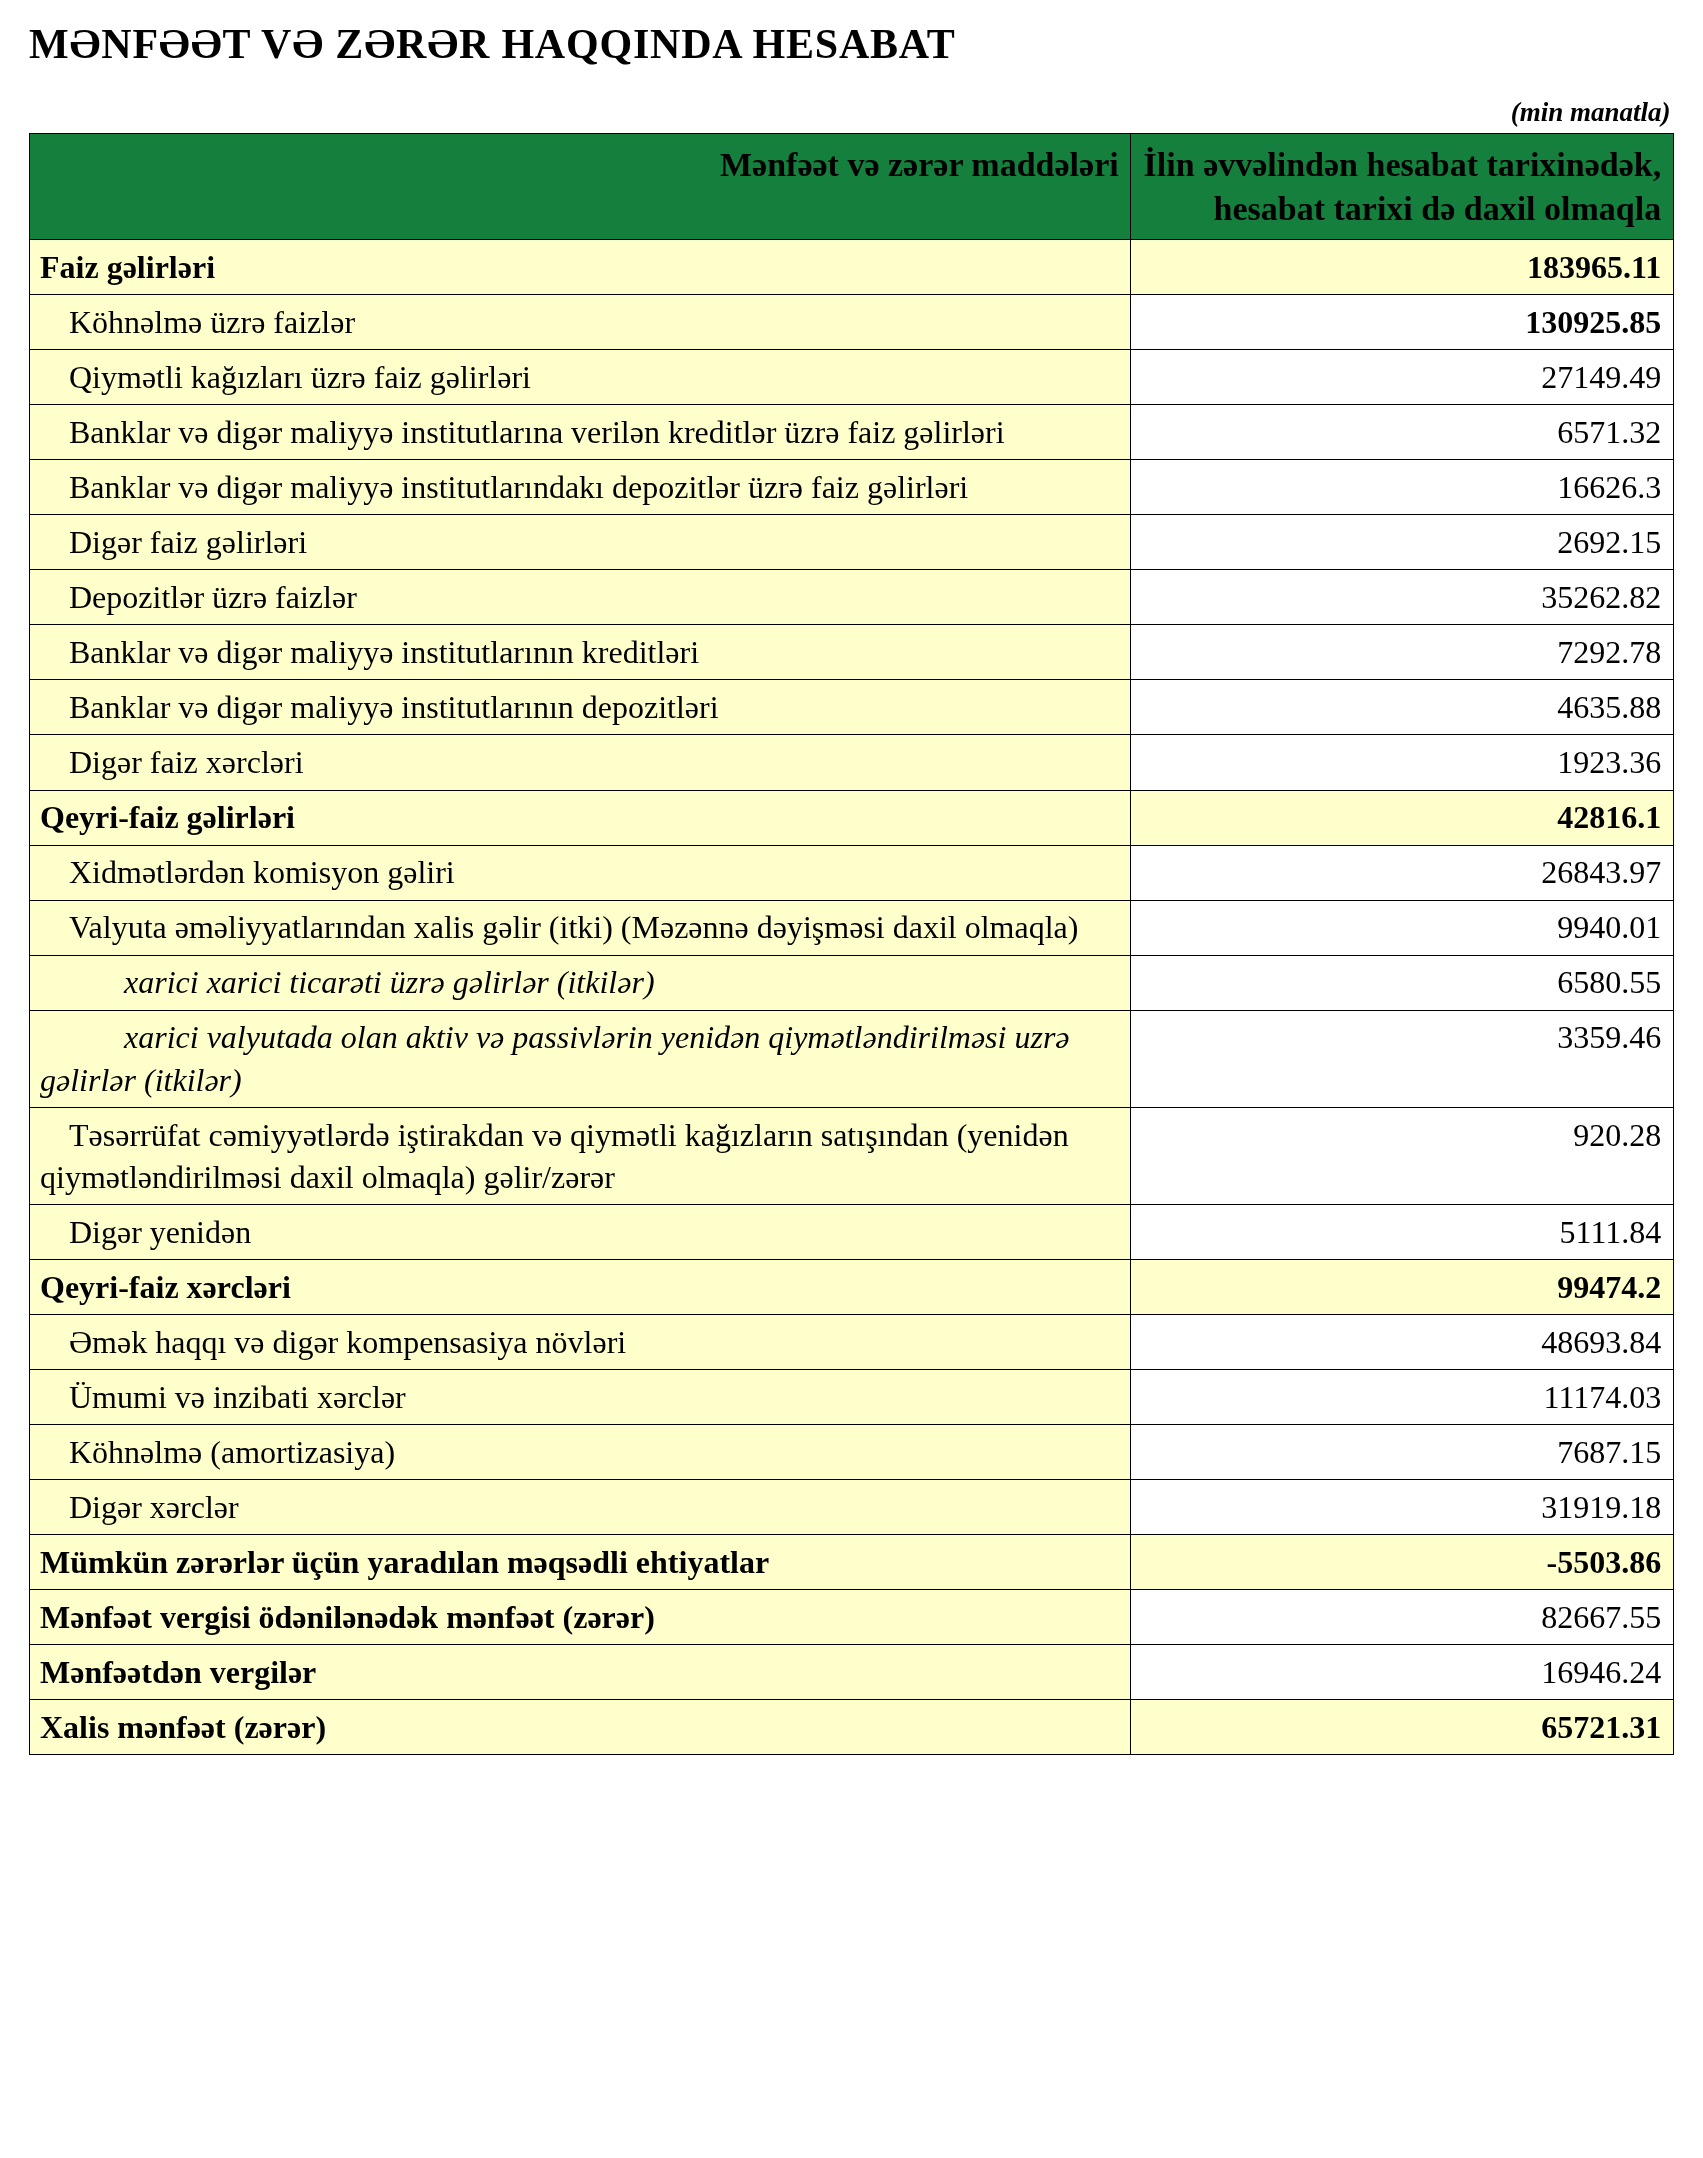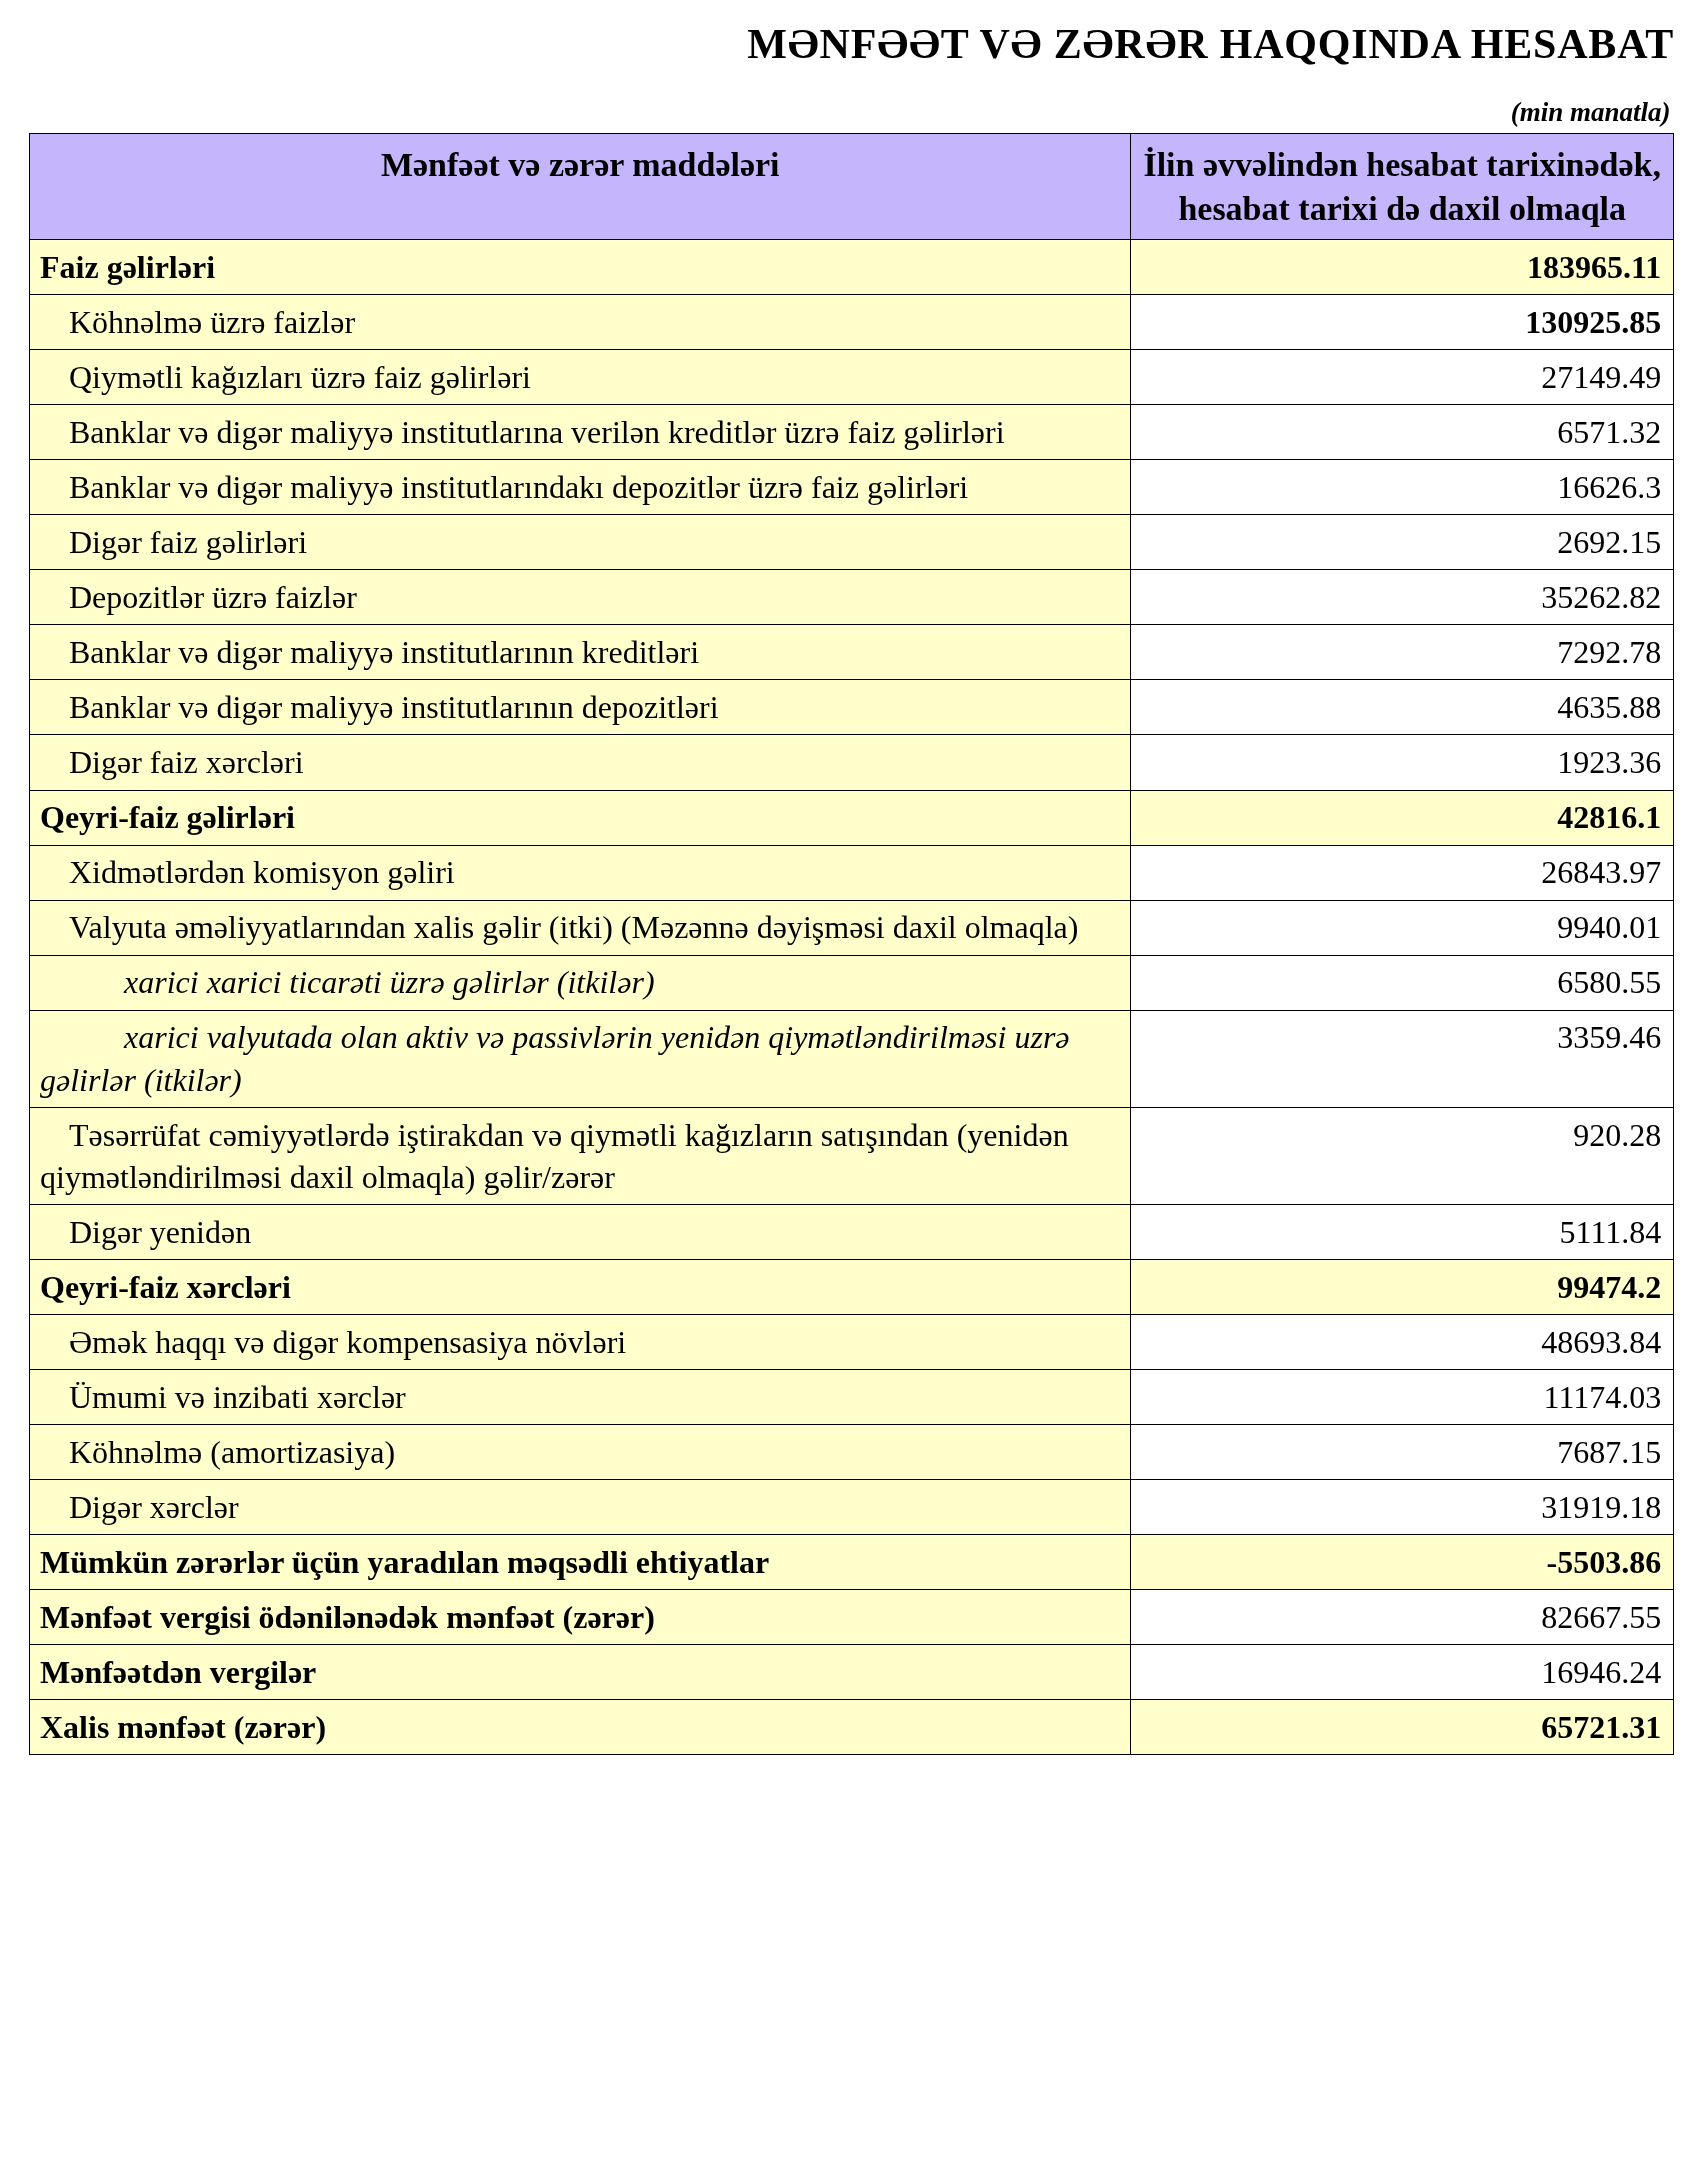--- a/index.html
+++ b/index.html
@@ -9,21 +9,21 @@
     font-family: "Liberation Serif", "DejaVu Serif", serif;
   }
   .page {
     width: 1703px;
     height: 2158px;
     box-sizing: border-box;
     padding: 11.8px 29px 17px 29px;
     background: #ffffff;
   }
   .title {
-    text-align: right;
+    text-align: left;
     font-size: 42px;
     font-weight: bold;
     letter-spacing: 0.8px;
     margin: 8.4px 0 29px 0;
     color: #000000;
   }
   .unit-note {
     text-align: right;
     font-size: 27px;
     font-style: italic;
@@ -37,24 +37,24 @@
     table-layout: fixed;
   }
   table.pnl th, table.pnl td {
     border: 1.7px solid #000000;
     vertical-align: top;
     color: #000000;
   }
   col.c-label { width: 67%; }
   col.c-value { width: 33%; }
   th.hdr {
-    background: #c4b5fd;
+    background: #15803d;
     font-size: 34px;
     font-weight: bold;
-    text-align: center;
+    text-align: right;
     vertical-align: middle;
     padding: 8.4px 11.8px;
     line-height: 1.3;
   }
   td.label {
     background: #ffffcc;
     font-size: 32px;
     line-height: 1.32;
     padding: 5.9px 8.4px 5.9px 10px;
   }

